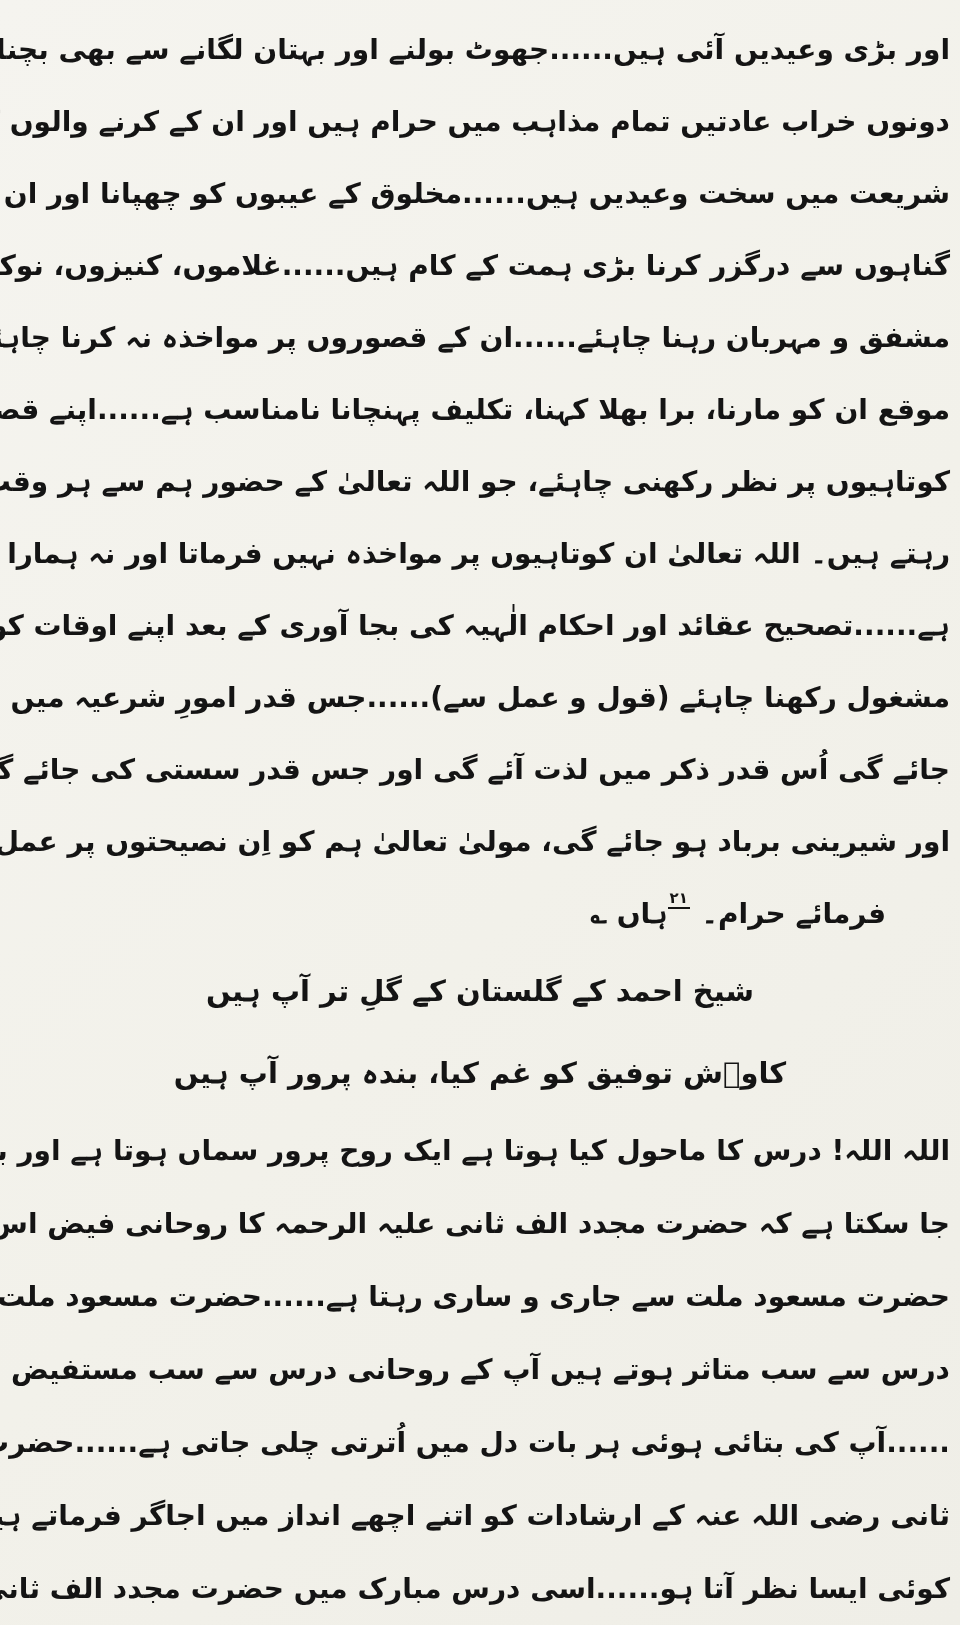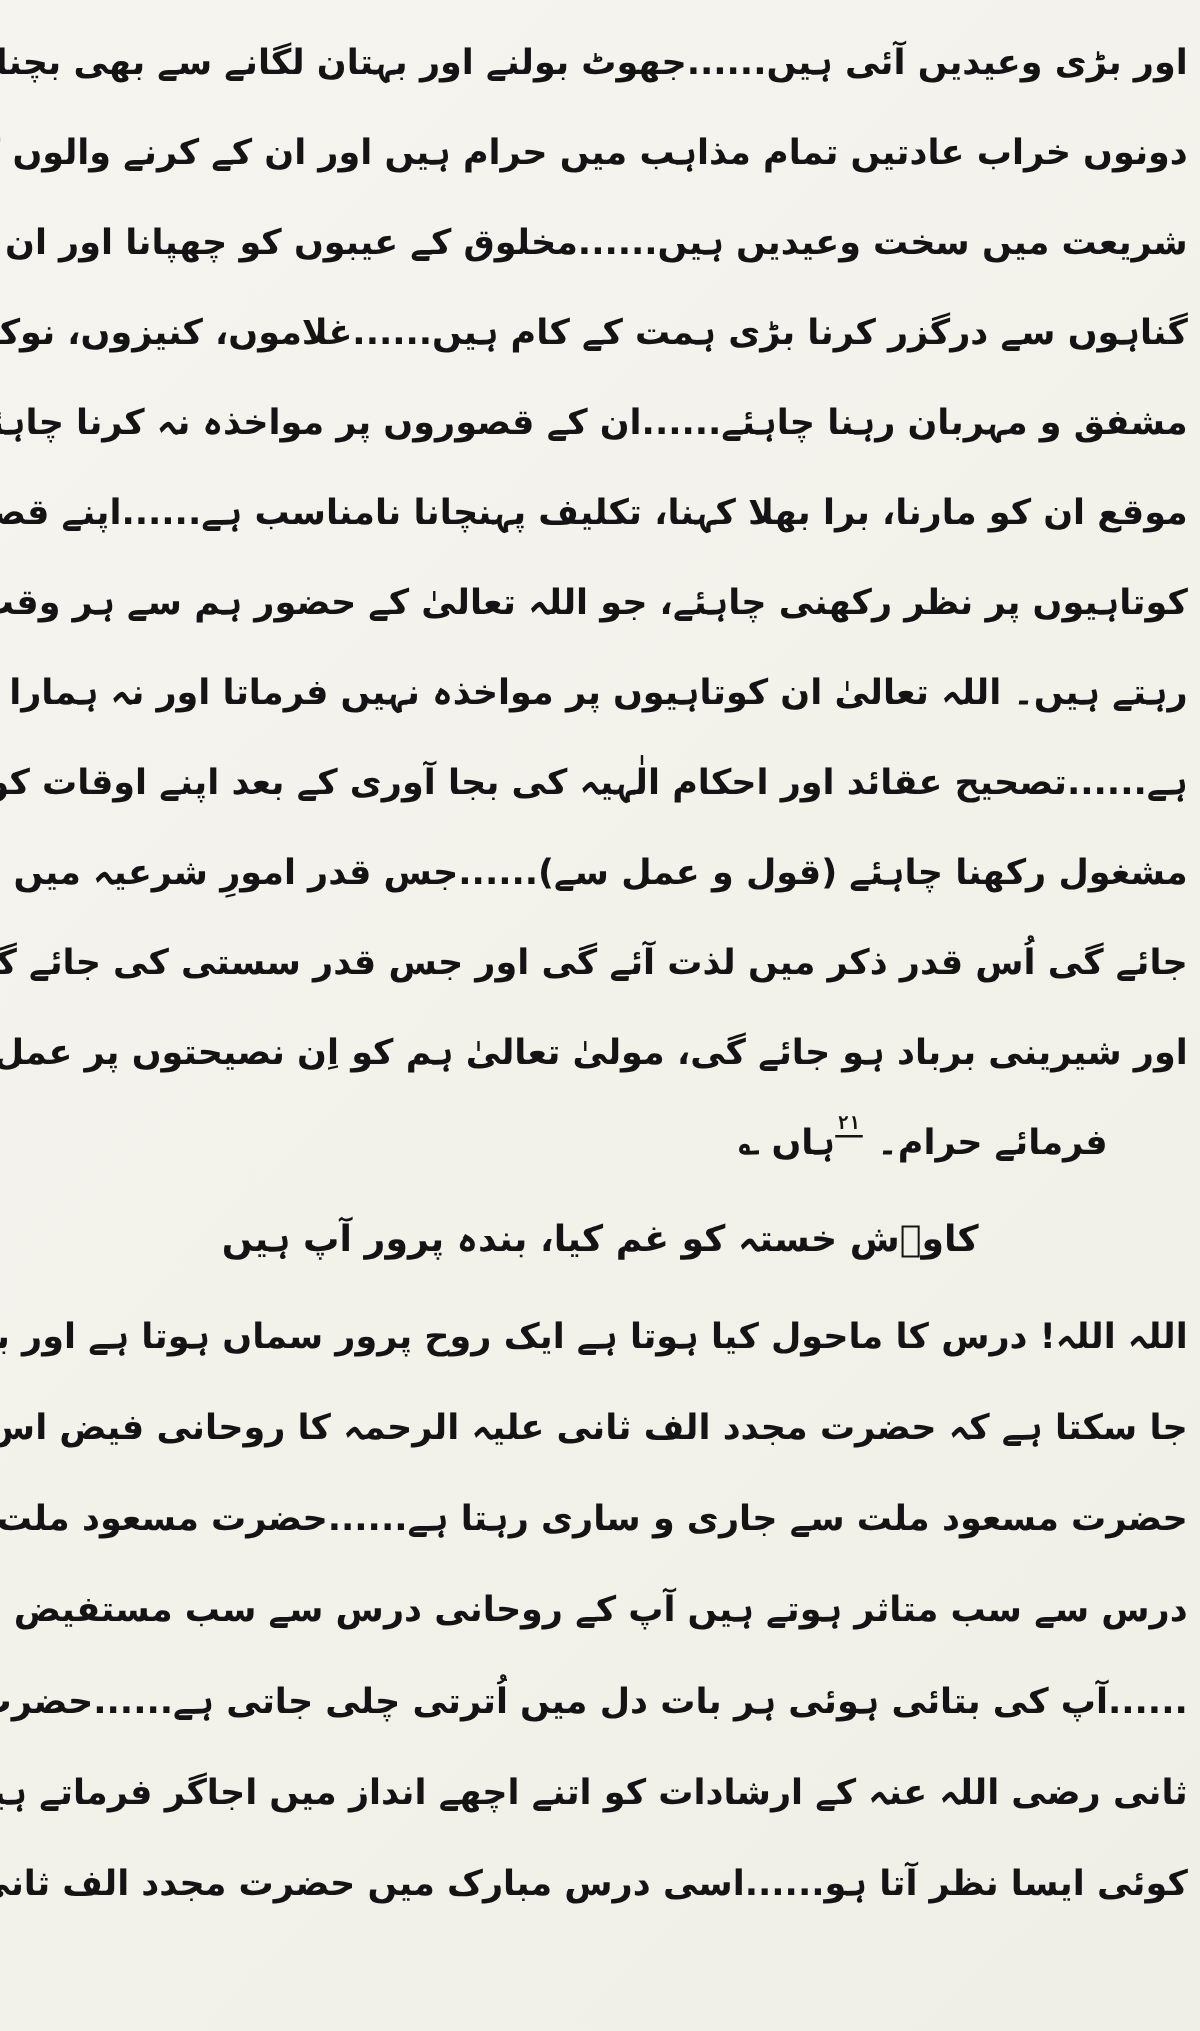--- a/index.html
+++ b/index.html
@@ -45,21 +45,20 @@
   .closing-line { text-align: right; text-align-last: right; margin-right: 64px; margin-left: 0; }
   .footnote-ref {
     display: inline-block;
     font-size: 15px;
     line-height: 15px;
     position: relative;
     top: -20px;
     border-bottom: 2px solid #141414;
     padding: 0 2px 1px 2px;
     margin: 0 2px -2px 0;
-    font-family: Liberation Mono, monospace;
   }
   .couplet-line {
     font-size: 29px;
     line-height: 82px;
     height: 82px;
     text-align: center;
     white-space: nowrap;
   }
   .para2-line {
     font-size: 28px;
@@ -87,21 +86,22 @@
     <div class="para-line">ہے......تصحیح عقائد اور احکام الٰہیہ کی بجا آوری کے بعد اپنے اوقات کو ذکرِ الٰہی میں</div>
     <div class="para-line">مشغول رکھنا چاہئے (قول و عمل سے)......جس قدر امورِ شرعیہ میں احتیاط برتی</div>
     <div class="para-line">جائے گی اُس قدر ذکر میں لذت آئے گی اور جس قدر سستی کی جائے گی ذکر کی لذت</div>
     <div class="para-line">اور شیرینی برباد ہو جائے گی، مولیٰ تعالیٰ ہم کو اِن نصیحتوں پر عمل کرنے کی توفیق عطا</div>
     <div class="closing-line">
       <span>فرمائے حرام۔ </span><span class="footnote-ref">۲۱</span><span>ہاں ؎</span>
     </div>
   </div>
 
   <div>
-    <div class="couplet-line">کاوؔش خستہ کو غم کیا، بندہ پرور آپ ہیں</div>
+    <div class="couplet-line">شیخ احمد کے گلستان کے گلِ تر آپ ہیں</div>
+    <div class="couplet-line">کاوؔش توفیق کو غم کیا، بندہ پرور آپ ہیں</div>
   </div>
 
   <div>
     <div class="para2-line">اللہ اللہ! درس کا ماحول کیا ہوتا ہے ایک روح پرور سماں ہوتا ہے اور بلاشبہ کہا</div>
     <div class="para2-line">جا سکتا ہے کہ حضرت مجدد الف ثانی علیہ الرحمہ کا روحانی فیض اس درس ماحول میں</div>
     <div class="para2-line">حضرت مسعود ملت سے جاری و ساری رہتا ہے......حضرت مسعود ملت کے اندازِ</div>
     <div class="para2-line">درس سے سب متاثر ہوتے ہیں آپ کے روحانی درس سے سب مستفیض ہوتے ہیں</div>
     <div class="para2-line">......آپ کی بتائی ہوئی ہر بات دل میں اُترتی چلی جاتی ہے......حضرت مجدد الف</div>
     <div class="para2-line">ثانی رضی اللہ عنہ کے ارشادات کو اتنے اچھے انداز میں اجاگر فرماتے ہیں کہ شاید ہی</div>
     <div class="para2-line">کوئی ایسا نظر آتا ہو......اسی درس مبارک میں حضرت مجدد الف ثانی علیہ الرحمہ کی</div>

